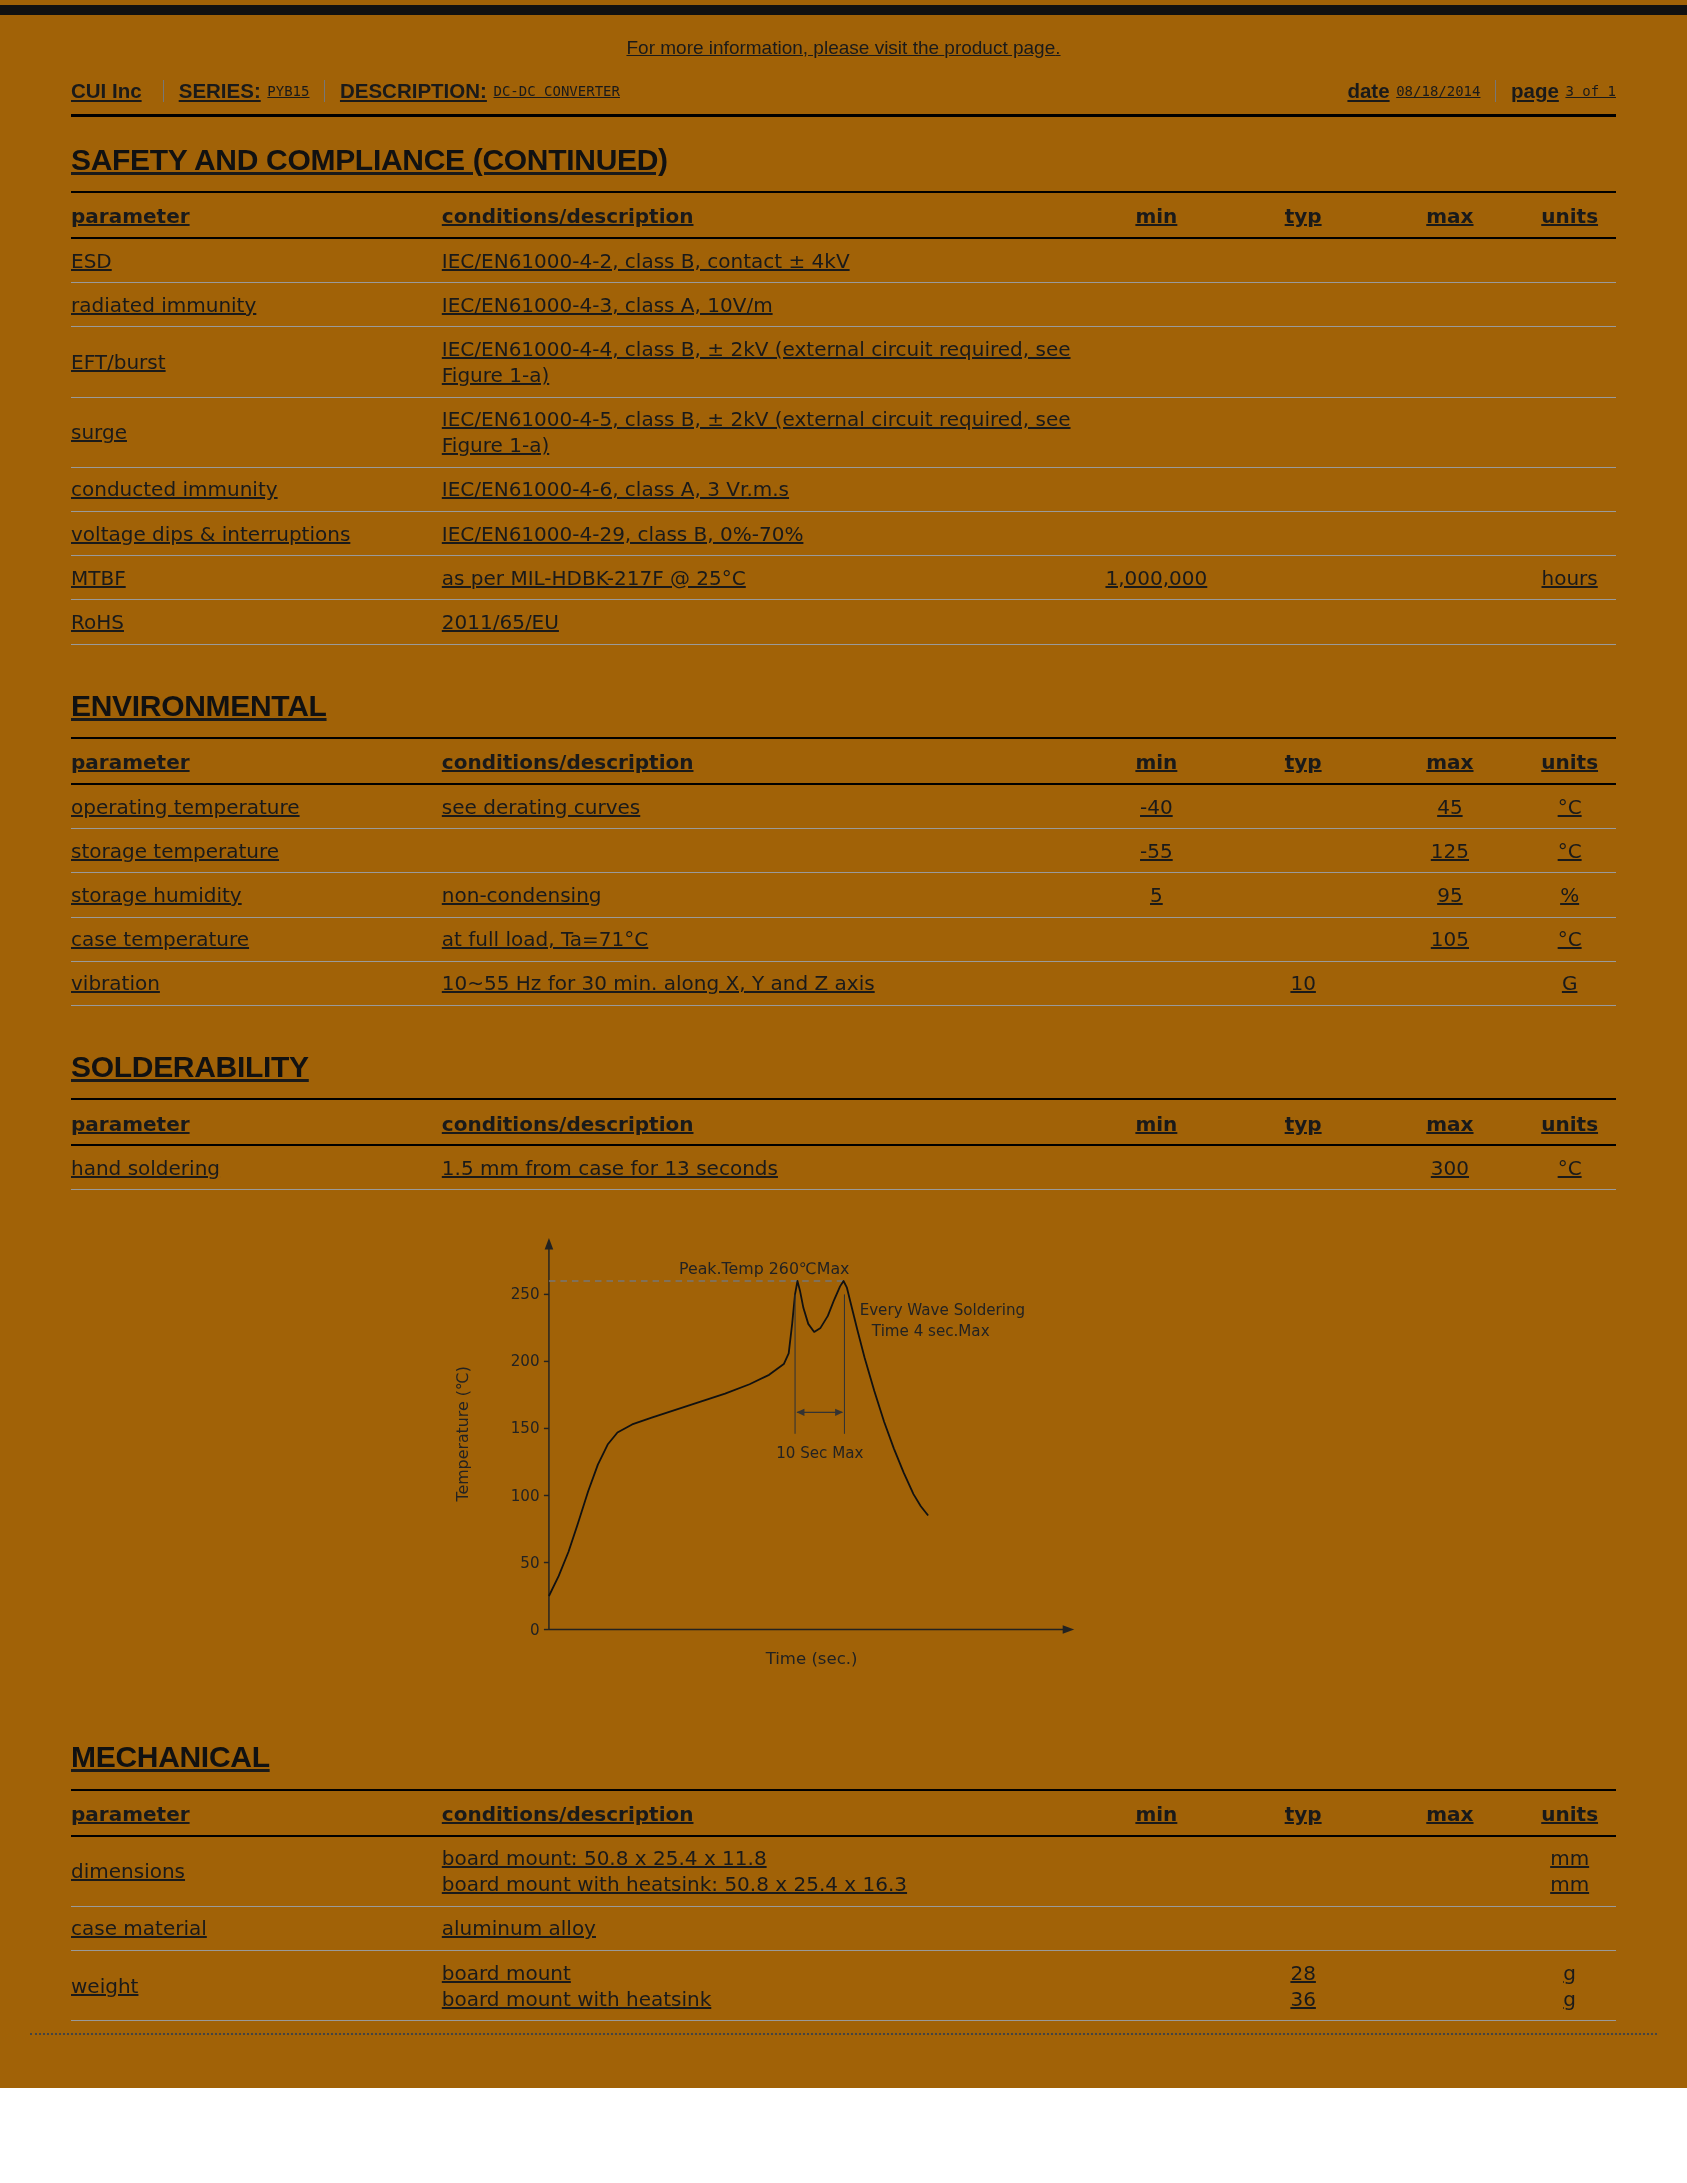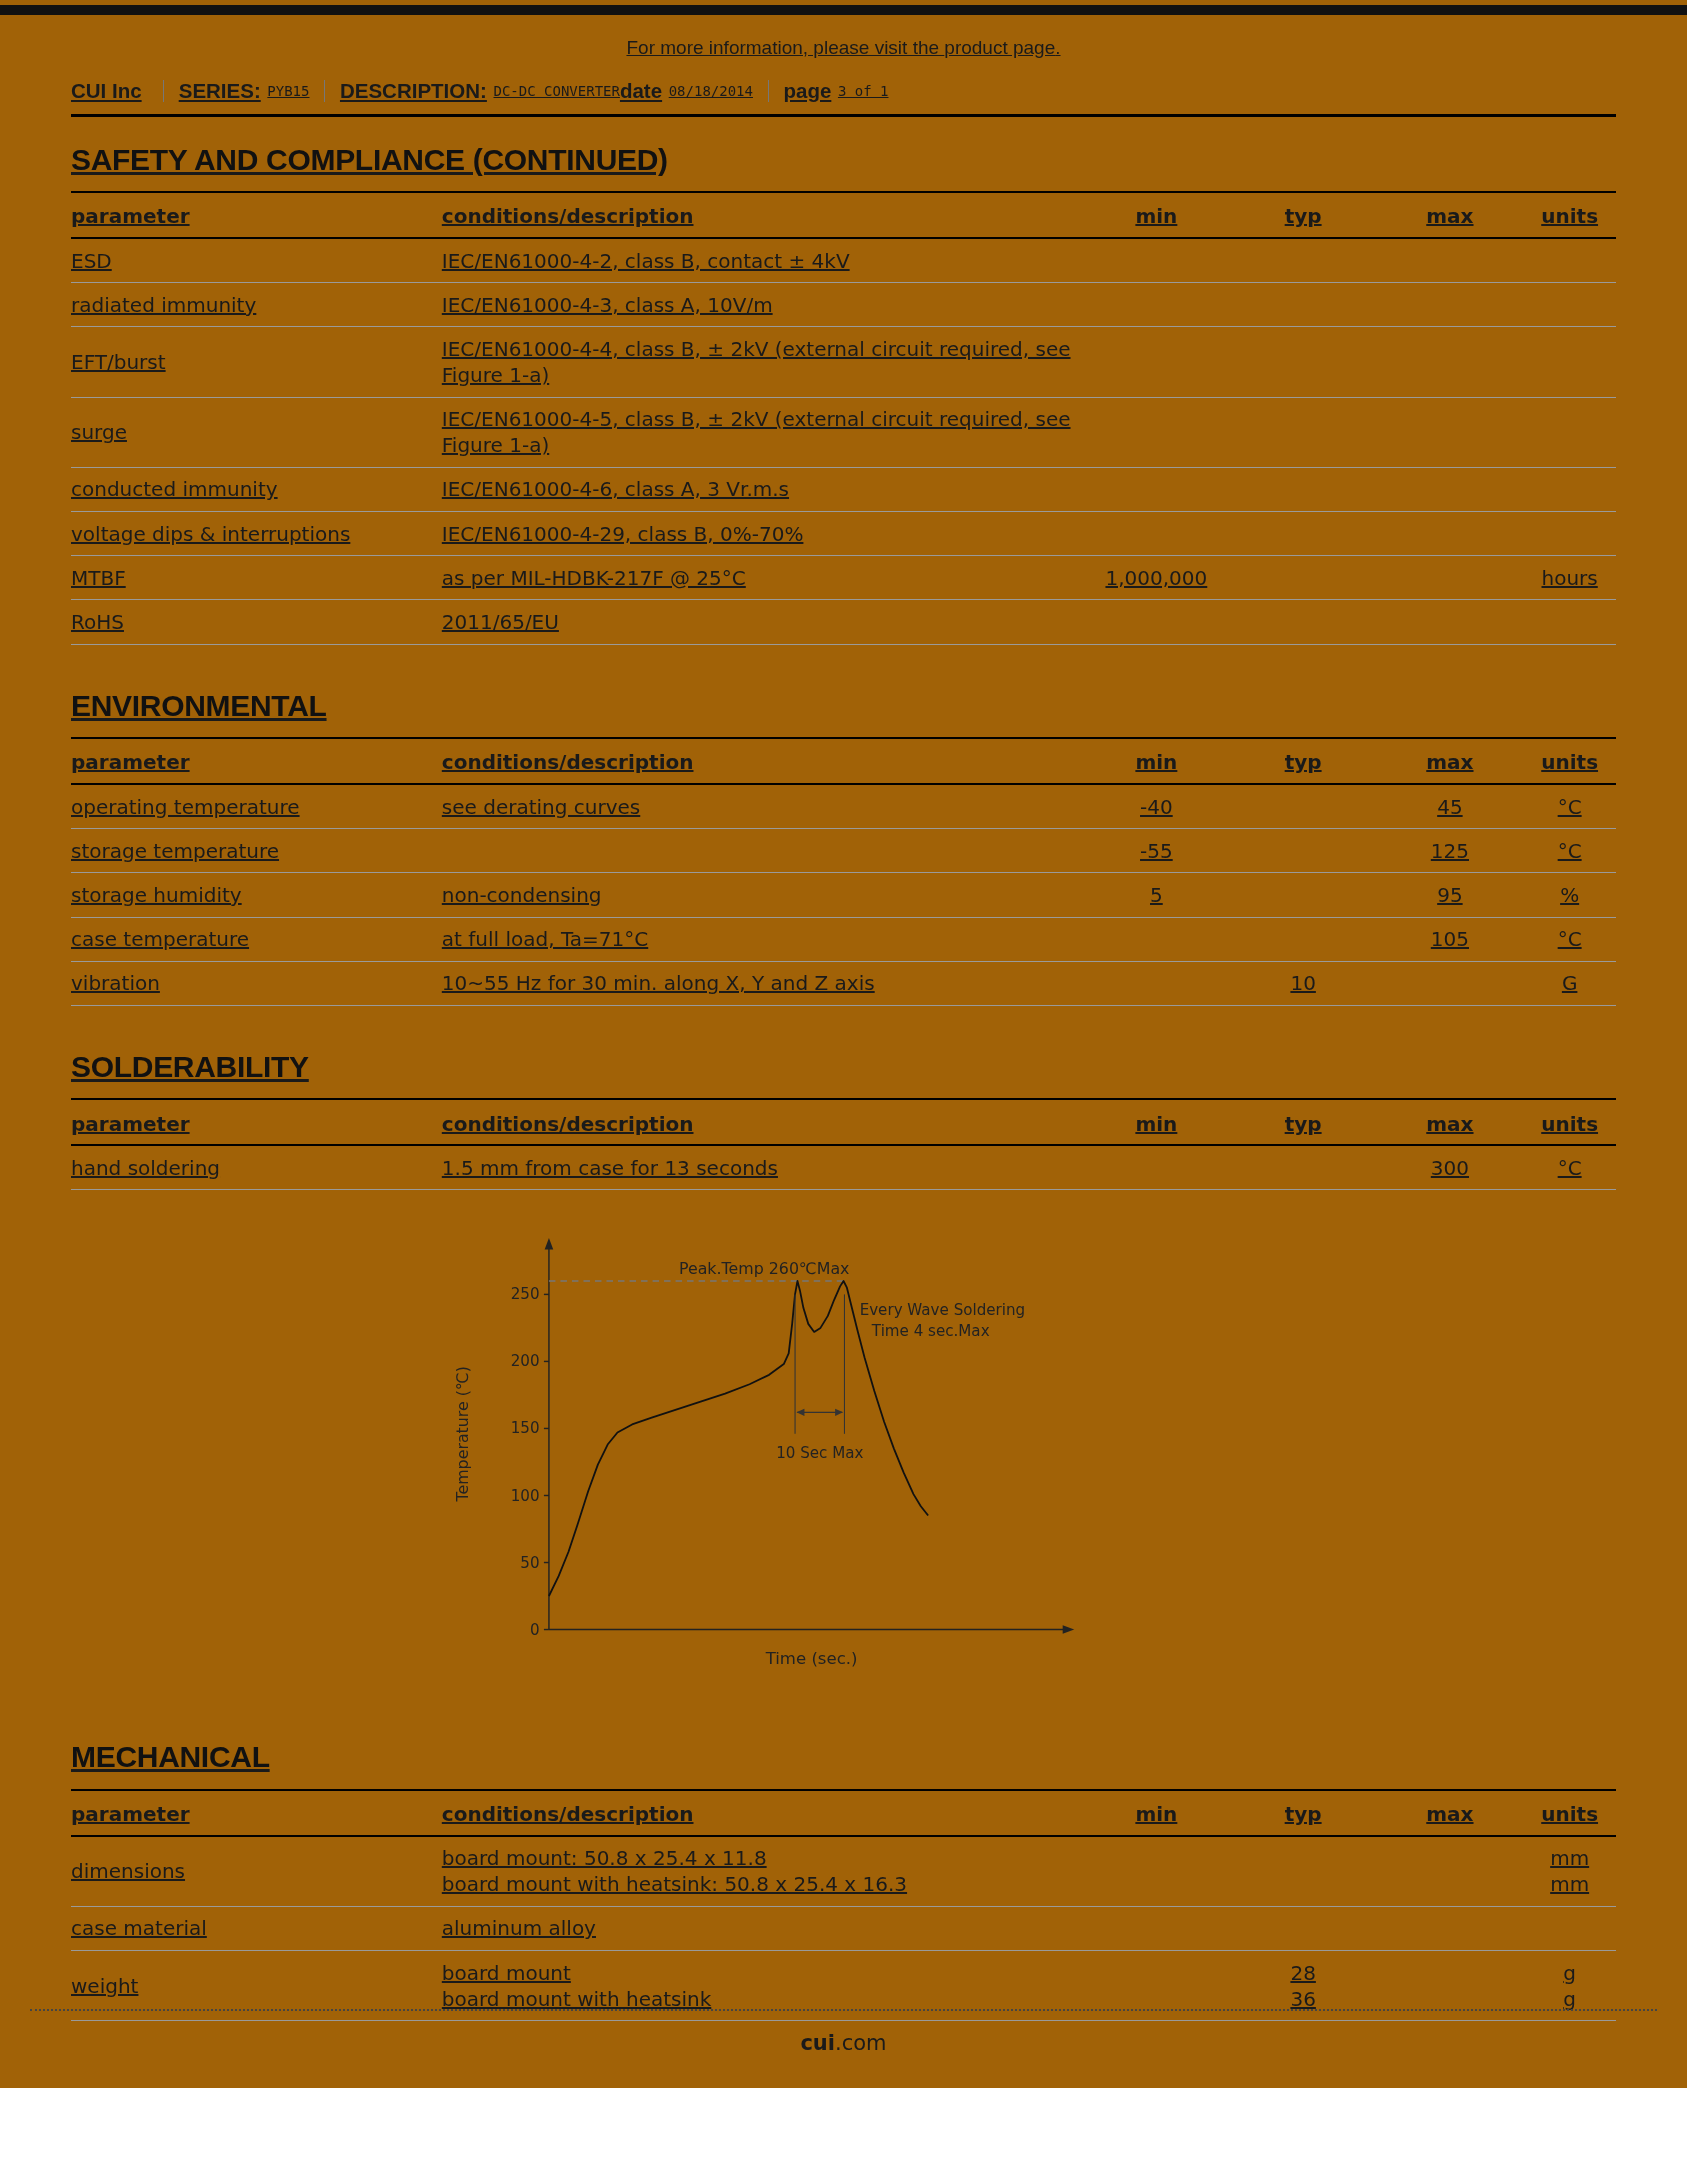--- a/index.html
+++ b/index.html
@@ -6,21 +6,21 @@
   html,body { background:#ffffff; }
   body { font-family:"DejaVu Sans",sans-serif; color:#1a1a1a; }
   .page { position:relative; width:1687px; height:2088px; background:#a16207; overflow:hidden;text-decoration:underline; }
 
   .topbar { margin-top:5.3px; height:9.3px; background:#111; }
 
   .top-note { margin-top:22.5px; text-align:center; font-size:19px; font-family:"Liberation Sans",sans-serif; }
   .top-note a { color:#1a1a1a; text-decoration:underline; cursor:pointer; }
 
   .header-row { margin:20px 71px 0 71px; padding-bottom:10.6px; border-bottom:3.3px solid #000;
-                display:flex; justify-content:flex-start; align-items:center;
+                display:flex; justify-content:space-between; align-items:center;
                 font-family:"Liberation Sans",sans-serif; font-size:20.5px; }
   .hgroup { display:flex; align-items:center; }
   .hlabel { font-weight:bold; margin-right:6.6px; }
   .hvalue { font-family:"DejaVu Sans Mono",monospace; font-size:14px; }
   .vbar { display:inline-block; width:1.3px; height:22.5px; background:#777; margin:0 14.6px; }
 
   .content { margin:0 71px; }
   section h2 { font-family:"Liberation Sans",sans-serif; font-weight:bold; font-size:30px;
                letter-spacing:-0.3px; color:#111; margin-top:44px; }
   section:first-of-type h2 { margin-top:26px; }
@@ -347,17 +347,16 @@
 g</td>
             </tr>
           </tbody>
       </table>
     </section>
 
   </div>
 
   <div class="footer">
     <div class="dotted"></div>
-    <div class="cui"><b>cui</b><span>.com</span></div>
   </div>
 
 </div>
 
 
 </body></html>

